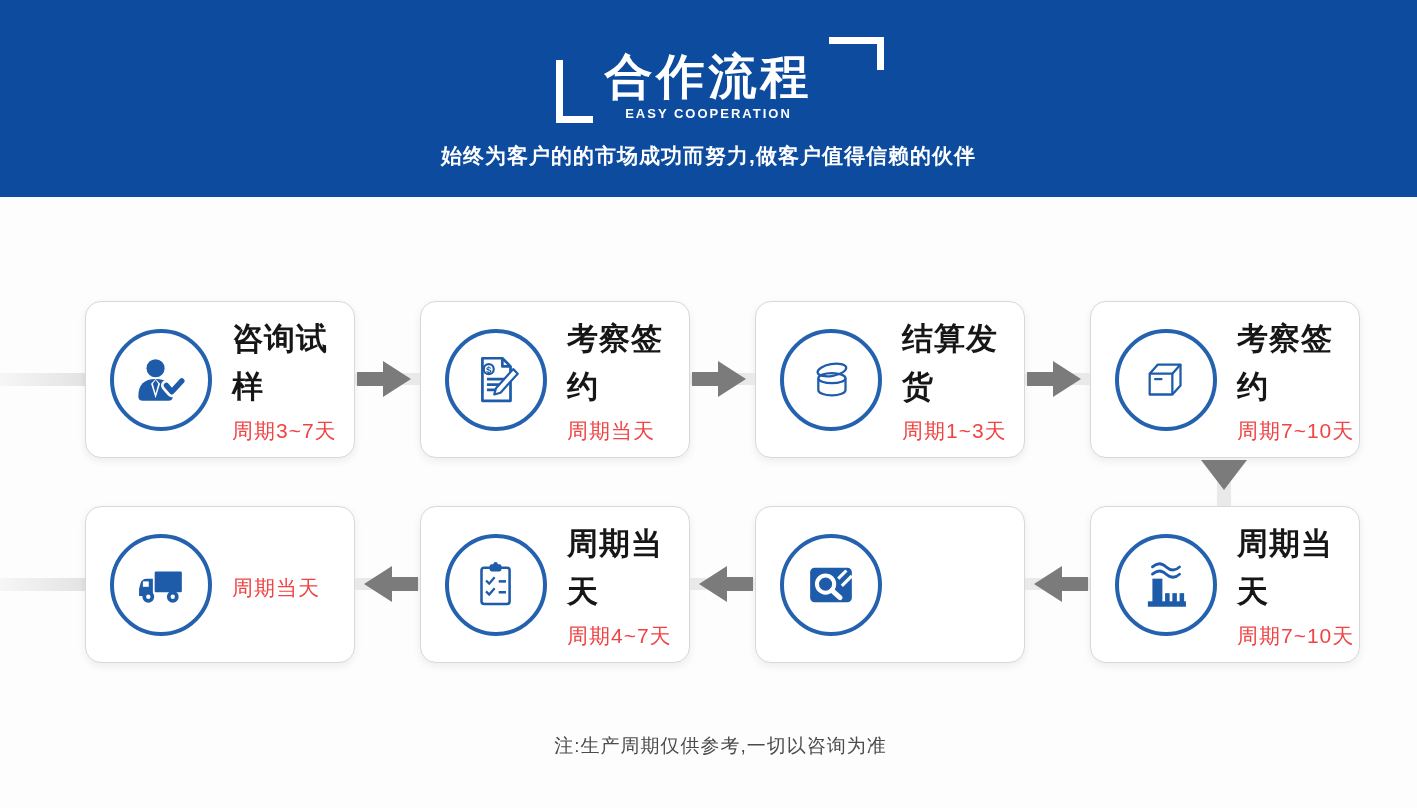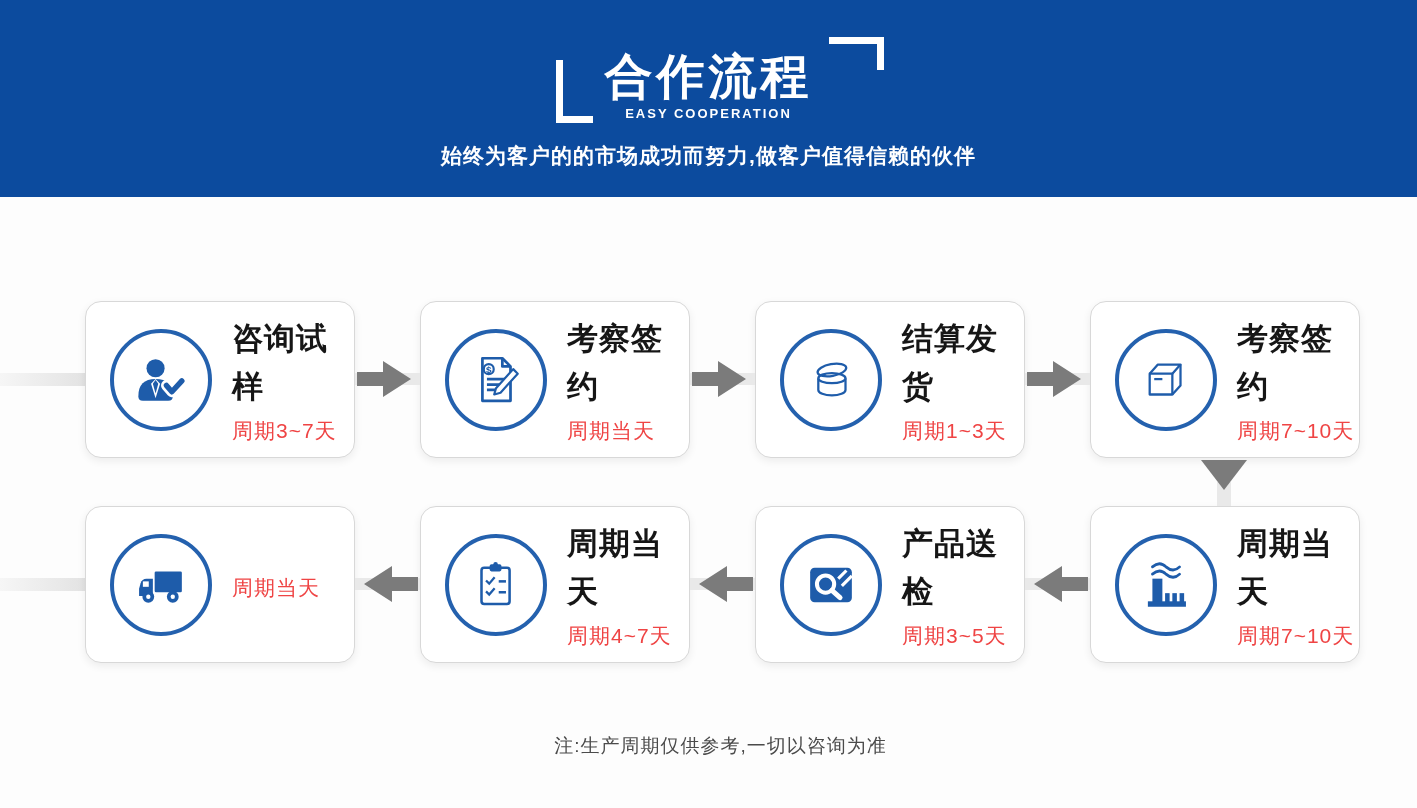--- a/index.html
+++ b/index.html
@@ -172,24 +172,20 @@
 
   <div class="card r2 c3">
     <div class="icon-circle">
       <svg width="58" height="58" viewBox="0 0 64 64">
         <rect x="9" y="13" width="46" height="38" rx="5" fill="#1e5caa"></rect>
         <path d="M49 16 l-9 9 M55 22 l-11 11" stroke="#ffffff" stroke-width="3.5"></path>
         <circle cx="26" cy="31" r="9.5" fill="none" stroke="#ffffff" stroke-width="4.5"></circle>
         <path d="M33 38 l9 8" stroke="#ffffff" stroke-width="5.5" stroke-linecap="round"></path>
       </svg>
     </div>
-    <div class="card-text">
-      <div class="card-title">产品送检</div>
-      <div class="card-period">周期3~5天</div>
-    </div>
   </div>
 
   <div class="card r2 c2">
     <div class="icon-circle">
       <svg width="58" height="58" viewBox="0 0 64 64">
         <rect x="16" y="13" width="31" height="40" rx="3" fill="none" stroke="#1e5caa" stroke-width="2.8"></rect>
         <rect x="25" y="9" width="13" height="8" rx="2" fill="#1e5caa"></rect>
         <circle cx="31.5" cy="9" r="2.5" fill="#1e5caa"></circle>
         <path d="M21 27 l3.5 3.5 6 -7" fill="none" stroke="#1e5caa" stroke-width="2.5"></path>
         <path d="M35 28 h8" stroke="#1e5caa" stroke-width="2.8"></path>

